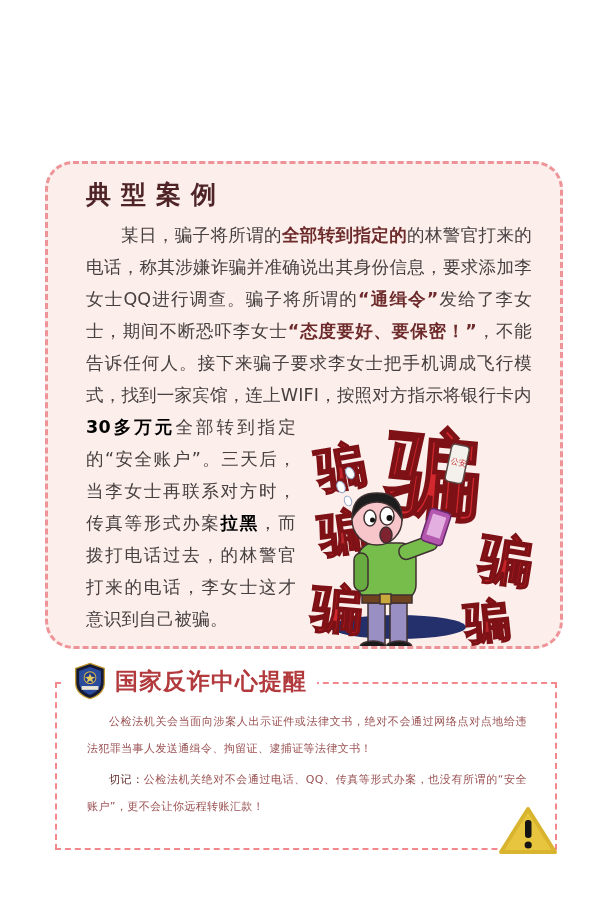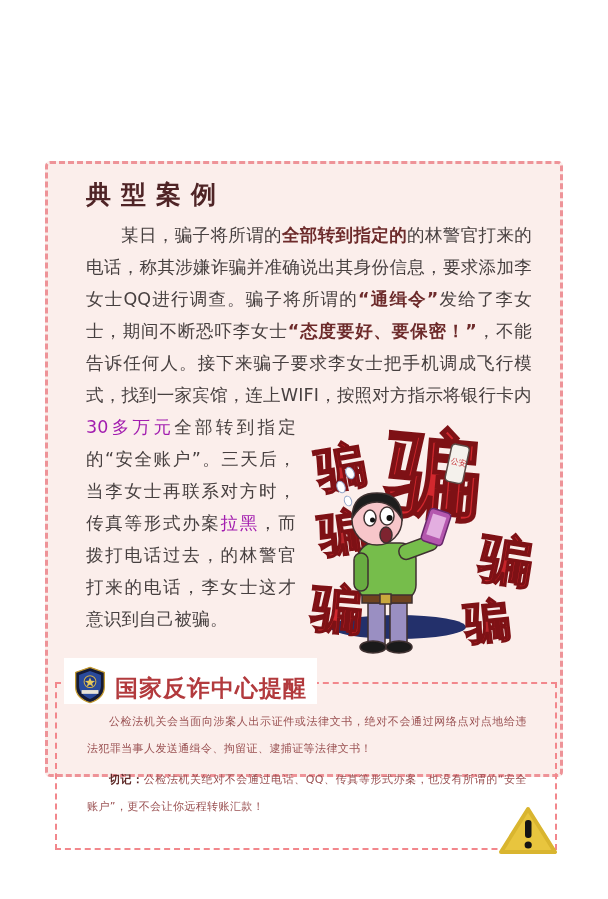--- a/index.html
+++ b/index.html
@@ -12,40 +12,40 @@
   .s1{left:264px;top:-20px;} .s2{left:308px;top:-20px;}
   .s3{left:300px;top:103px;} .s4{left:344px;top:103px;}
   .wifi{position:absolute;left:24px;top:28px;}
   .banner{position:absolute;left:110px;top:31px;width:383px;height:71px;box-sizing:border-box;
           border:4px solid #fff;display:flex;align-items:center;justify-content:center;
           color:#fff;font-size:38px;font-weight:bold;letter-spacing:2px;white-space:nowrap;}
   .six{position:absolute;left:487px;top:26px;}
   .sr-only{position:absolute;width:1px;height:1px;overflow:hidden;clip:rect(0 0 0 0);}
 
   
-  .case-box{position:absolute;left:45px;top:161px;width:518px;height:616px;box-sizing:border-box;
-            background:#fbeeeb;border:3px dashed #ee9398;border-radius:5px;
+  .case-box{position:absolute;left:45px;top:161px;width:518px;height:488px;box-sizing:border-box;
+            background:#fbeeeb;border:3px dashed #ee9398;border-radius:28px;
             padding:10px 28px 0 38px;overflow:hidden;}
   .case-title{margin:4px 0 8px 0;font-size:25px;font-weight:bold;letter-spacing:10px;color:#4f2426;}
   .body-text{font-size:17.5px;line-height:32px;letter-spacing:0.2px;color:#474040;
              text-align:justify;margin:0;}
   .indent{text-indent:2em;}
   .wrap-row{display:flex;align-items:flex-start;}
   .col-narrow{width:210px;flex:0 0 210px;}
   .illus{margin-left:auto;margin-right:-16px;margin-top:-4px;flex:0 0 250px;}
   .r-n{}
   .r-b1{font-weight:bold;color:#6d2b2b;}
-  .r-b2{font-weight:normal;color:#a21caf;}
-  .r-bb{font-weight:bold;color:#5e2a28;}
+  .r-b2{font-weight:bold;color:#000000;}
+  .r-bb{font-weight:normal;color:#5e2a28;}
 
   
   .reminder-box{position:absolute;left:55px;top:682px;width:502px;height:168px;box-sizing:border-box;
                 border:2px dashed #f2878c;padding:24px 28px 0 30px;}
   .reminder-head{position:absolute;left:64px;top:658px;height:46px;background:#fff;
-                 display:flex;align-items:flex-end;gap:9px;padding:0 10px;}
+                 display:flex;align-items:center;gap:9px;padding:0 10px;}
   .reminder-title{font-size:23px;font-weight:bold;color:#b23a3d;letter-spacing:1px;white-space:nowrap;}
   .reminder-text{font-size:11px;line-height:27px;letter-spacing:0.4px;color:#9a5152;
                  text-align:justify;margin:0;}
   .reminder-text + .reminder-text{margin-top:4px;}
   .warn{position:absolute;left:498px;top:806px;}
 </style>
 </head>
 <body>
 
 <div class="page">

